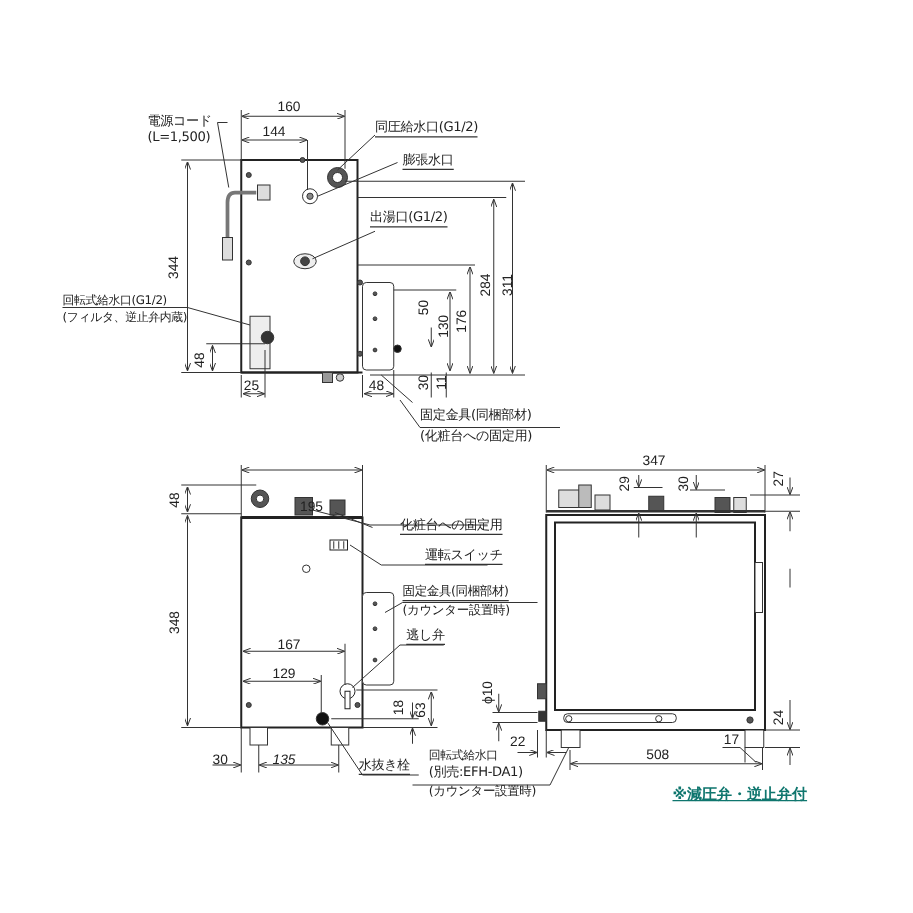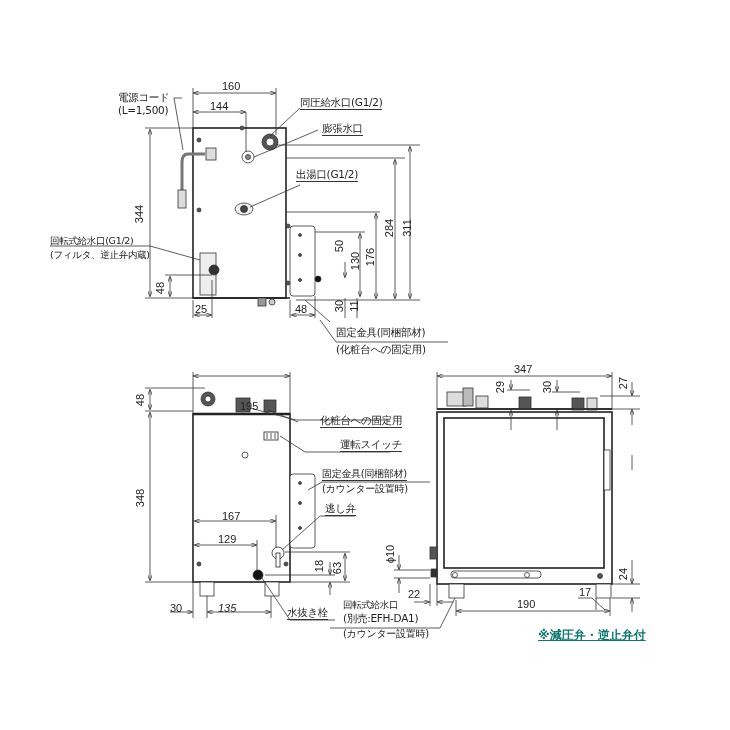--- a/index.html
+++ b/index.html
@@ -261,17 +261,17 @@
 <div class="lbl" style="left:343px;top:598px;font-size:9.5px;">回転式給水口</div>
 <div class="lbl" style="left:343px;top:612px;">(別売:EFH-DA1)</div>
 <div class="lbl" style="left:343px;top:627px;font-size:10px;">(カウンター設置時)</div>
 
 <div class="dim" style="left:514px;top:363px;">347</div>
 <div class="dim vdim" style="left:494px;top:381px;">29</div>
 <div class="dim vdim" style="left:541px;top:381px;">30</div>
 <div class="dim vdim" style="left:617px;top:377px;">27</div>
 <div class="dim vdim" style="left:381px;top:548px;">ϕ10</div>
 <div class="dim" style="left:408px;top:588px;">22</div>
-<div class="dim" style="left:517px;top:598px;">190</div>
+<div class="dim" style="left:517px;top:598px;">508</div>
 <div class="dim" style="left:579px;top:586px;">17</div>
 <div class="dim vdim" style="left:617px;top:568px;">24</div>
 
 <div class="note" style="left:538px;top:627px;">※減圧弁・逆止弁付</div>
 
 </body></html>

